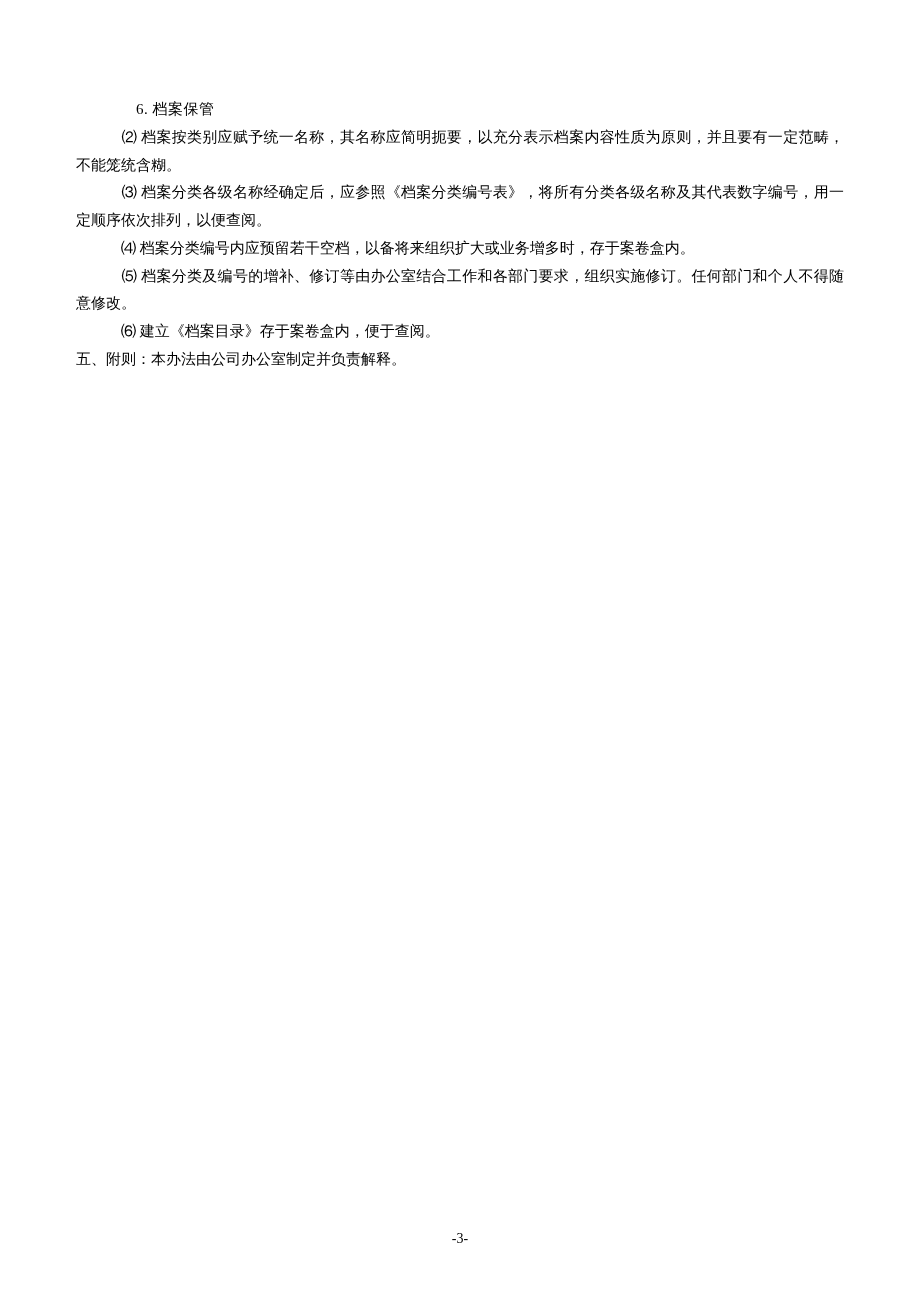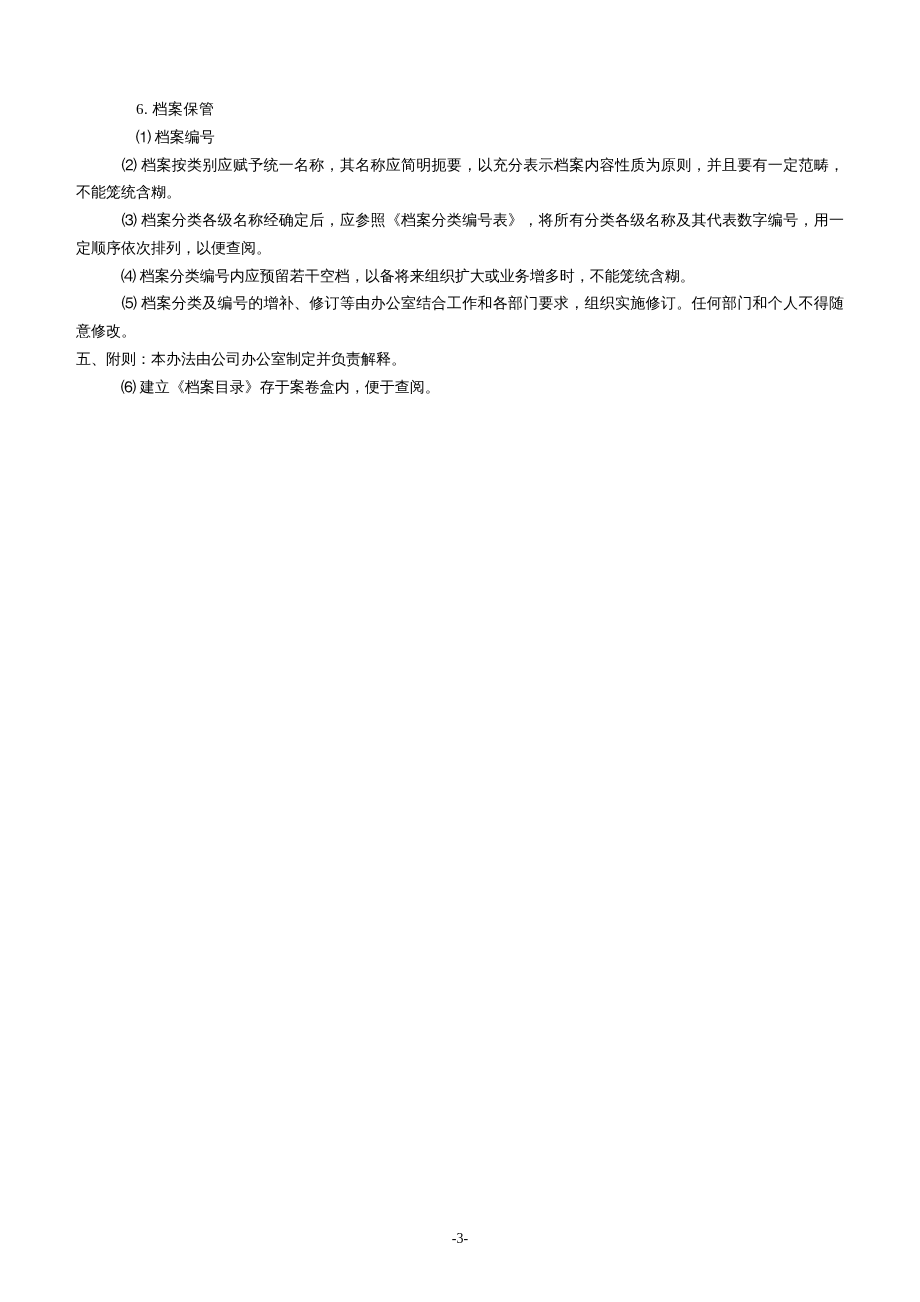--- a/index.html
+++ b/index.html
@@ -39,22 +39,21 @@
       right: 0;
       text-align: center;
       font-size: 14px;
     }
   </style>
 </head>
 <body>
 
 <div class="page-content">
   <div class="indent-1 line-1">6.  档案保管</div>
-  <div class="indent-2">⑴ 档案编号</div>
   <div class="body-line">　　　⑵ 档案按类别应赋予统一名称，其名称应简明扼要，以充分表示档案内容性质为原则，并且要有一定范畴，不能笼统含糊。</div>
   <div class="body-line">　　　⑶ 档案分类各级名称经确定后，应参照《档案分类编号表》，将所有分类各级名称及其代表数字编号，用一定顺序依次排列，以便查阅。</div>
-  <div class="body-line">　　　⑷ 档案分类编号内应预留若干空档，以备将来组织扩大或业务增多时，不能笼统含糊。</div>
+  <div class="body-line">　　　⑷ 档案分类编号内应预留若干空档，以备将来组织扩大或业务增多时，存于案卷盒内。</div>
   <div class="body-line">　　　⑸ 档案分类及编号的增补、修订等由办公室结合工作和各部门要求，组织实施修订。任何部门和个人不得随意修改。</div>
+  <div class="body-line">　　　⑹ 建立《档案目录》存于案卷盒内，便于查阅。</div>
   <div class="body-line">五、附则：本办法由公司办公室制定并负责解释。</div>
-  <div class="body-line">　　　⑹ 建立《档案目录》存于案卷盒内，便于查阅。</div>
 </div>
 
 <div class="page-number">-3-</div>
 
 </body></html>

